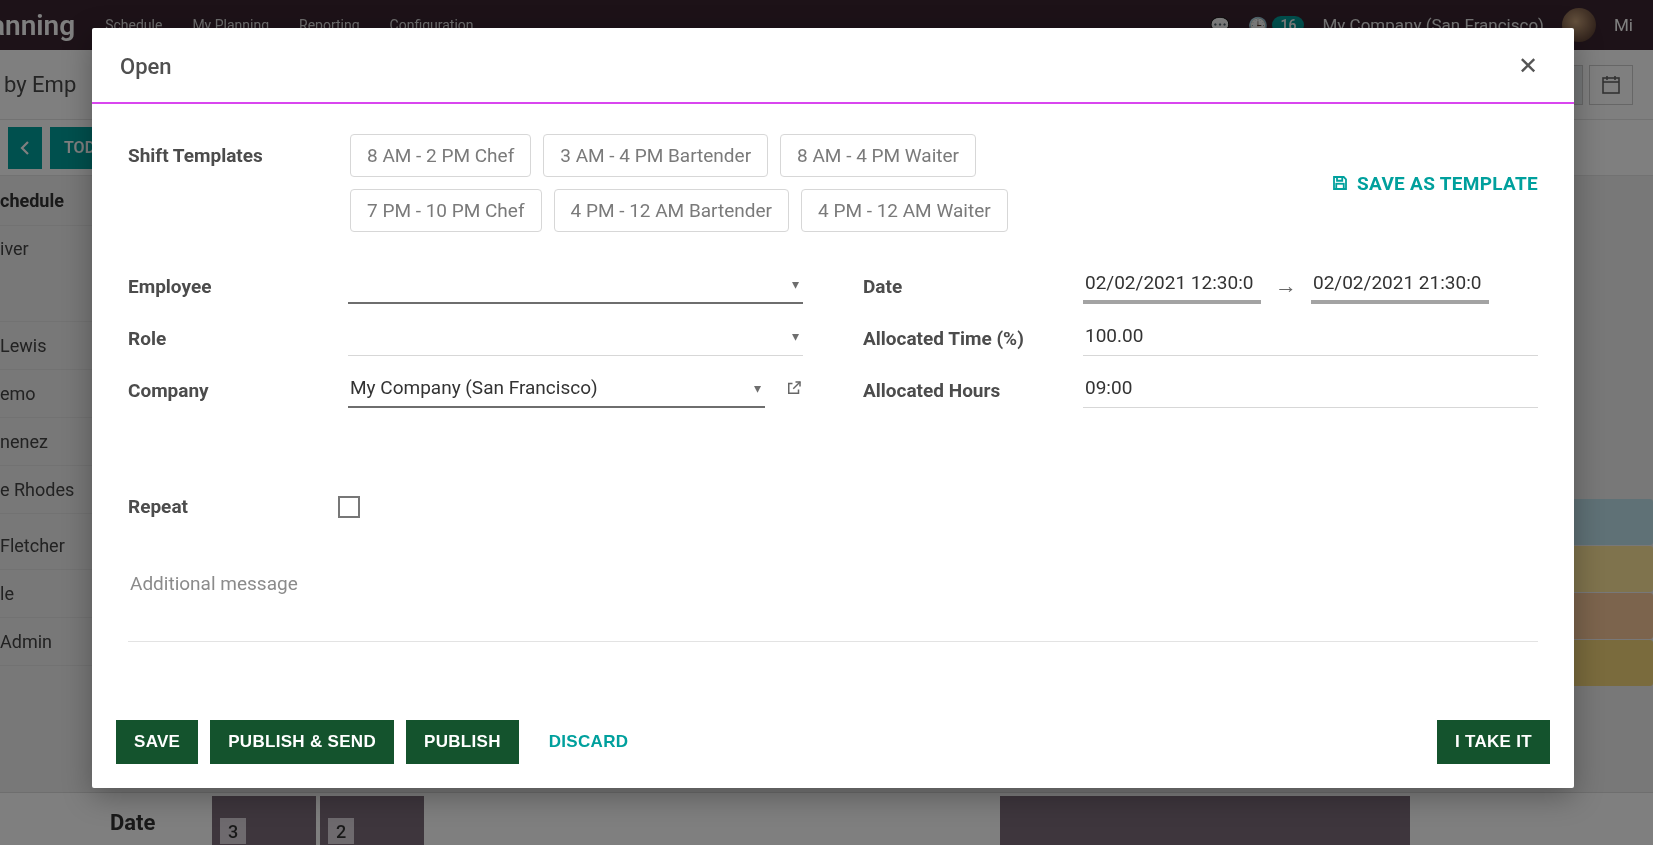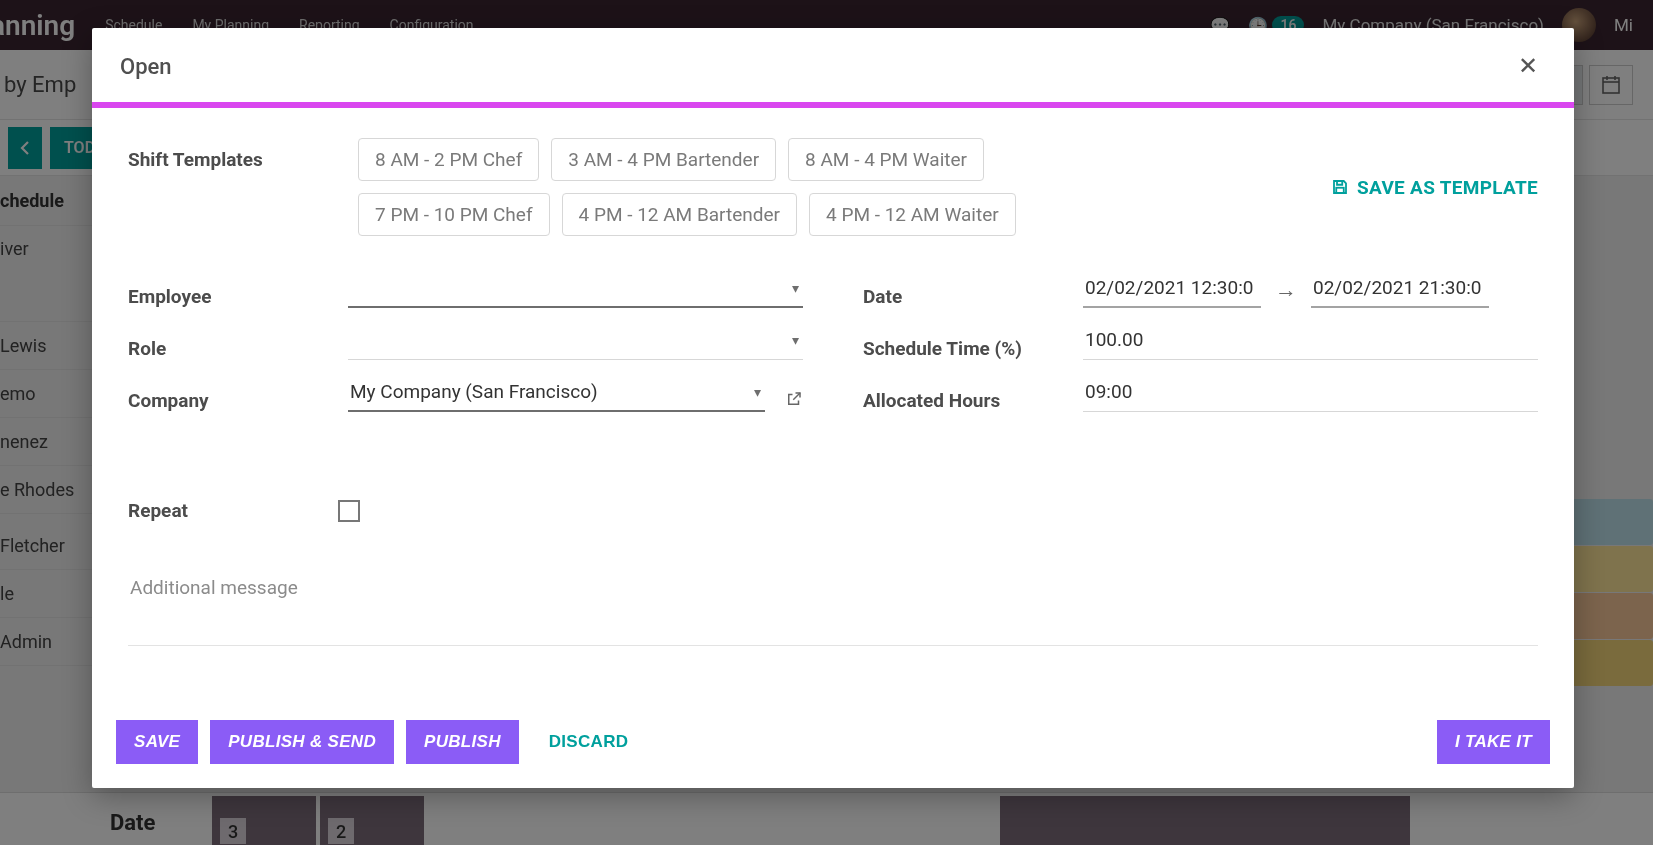--- a/index.html
+++ b/index.html
@@ -124,68 +124,68 @@
   .modal {
     position:absolute; z-index:10;
     left:92px; top:28px;
     width:1482px; height:760px;
     background:#fff; border-radius:2px;
     box-shadow: 0 8px 30px rgba(0,0,0,0.3);
     display:flex; flex-direction:column;
   }
   .modal-header {
     padding: 22px 28px 20px 28px;
-    border-bottom:6px solid #d946ef;
+    border-bottom:2px solid #d946ef;
     display:flex; align-items:center;
   }
   .modal-title { font-size:22px; color:#4f4f4f; font-weight:500;}
   .modal-close {
     margin-left:auto; font-size:24px; color:#555; cursor:pointer; padding:4px 8px; line-height:1;
     font-weight:300;
   }
   .modal-body {
     flex:1; padding: 30px 36px 10px 36px; overflow:auto; color:#4c4c4c;
   }
 
-  .row-block { display:flex; gap:40px; margin-bottom: 10px;}
+  .row-block { display:flex; gap:32px; margin-bottom: 10px;}
   .label { width:190px; font-size:19px; font-weight:700; color:#4c4c4c; padding-top:10px;}
   .chips { display:flex; flex-wrap:wrap; gap:12px; align-items:flex-start; flex:1; max-width: 780px;}
   .chip {
     border:1px solid #d7d7d7; border-radius:4px; padding:9px 16px;
     font-size:19px; color:#7a7a7a; cursor:pointer; background:#fff;
   }
   .save-template {
     margin-left:auto; display:flex; align-items:center; gap:8px;
     color:#00a09d; font-size:19px; font-weight:700; letter-spacing:0.3px;
     cursor:pointer;
   }
   .icon-save { width:18px; height:18px; }
 
   .form-two-col {
     display:flex; gap:60px; margin-top: 36px;
   }
   .col { flex:1; }
-  .field { display:flex; align-items:flex-end; margin-bottom:16px; gap:10px; }
+  .field { display:flex; align-items:center; margin-bottom:16px; gap:10px; }
   .field .flabel { width:210px; font-size:19px; font-weight:700; color:#4c4c4c; }
   .input-underlined {
     flex:1; height:36px; border:none; border-bottom:2px solid #6e6e6e;
     font-size:19px; padding: 2px 28px 6px 2px; color:#333; background:#fff; outline:none;
     font-family: inherit;
   }
   .dd-wrap { position:relative; flex:1; display:flex; align-items:center; }
   .dd-caret {
     position:absolute; right:4px; top:8px; color:#6e6e6e; font-size:14px; pointer-events:none;
   }
   .ext-link {
     margin-left:10px; color:#666; font-size:18px; cursor:pointer;
   }
 
   .date-group { flex:1; display:flex; align-items:center; gap:14px; }
   .date-input {
-    width:178px; height:36px; border:none; border-bottom:2px solid #a3a3a3;
+    width:178px; height:36px; border:none; border-bottom:4px solid #a3a3a3;
     font-size:19px; padding:2px 2px 6px 2px; color:#333; background:#fff; outline:none;
     font-family: inherit;
   }
   .arrow-sep { color:#666; font-size:22px; }
 
   .plain-input {
     flex:1; height:36px; border:none; border-bottom:1px solid #d7d7d7;
     font-size:19px; padding:2px 2px 6px 2px; color:#333; background:#fff; outline:none;
     font-family: inherit;
   }
@@ -203,21 +203,21 @@
   }
   .msg-input::placeholder { color:#8b8b8b; }
 
   .modal-footer {
     padding: 18px 24px 24px 24px; display:flex; gap:12px; align-items:center;
   }
   .btn {
     border:none; padding:12px 18px; font-size:17px; font-weight:700; cursor:pointer;
     letter-spacing:0.3px;
   }
-  .btn-primary { background:#8b5cf6; color:#fff;font-style:italic; }
+  .btn-primary { background:#14532d; color:#fff; }
   .btn-link { background:transparent; color:#00a09d; }
   .btn-right { margin-left:auto; }
 </style>
 </head>
 <body>
 
 <div class="bg">
 
   <div class="navbar">
     <span class="brand">anning</span>
@@ -374,21 +374,21 @@
         <div class="field">
           <div class="flabel">Date</div>
           <div class="date-group">
             <input class="date-input" value="02/02/2021 12:30:0" style="">
             <span class="arrow-sep">→</span>
             <input class="date-input" value="02/02/2021 21:30:0" style="">
           </div>
         </div>
 
         <div class="field">
-          <div class="flabel">Schedule Time (%)</div>
+          <div class="flabel">Allocated Time (%)</div>
           <input class="plain-input" value="100.00" style="">
         </div>
 
         <div class="field">
           <div class="flabel">Allocated Hours</div>
           <input class="plain-input" value="09:00" style="">
         </div>
 
       </div>
     </div>

